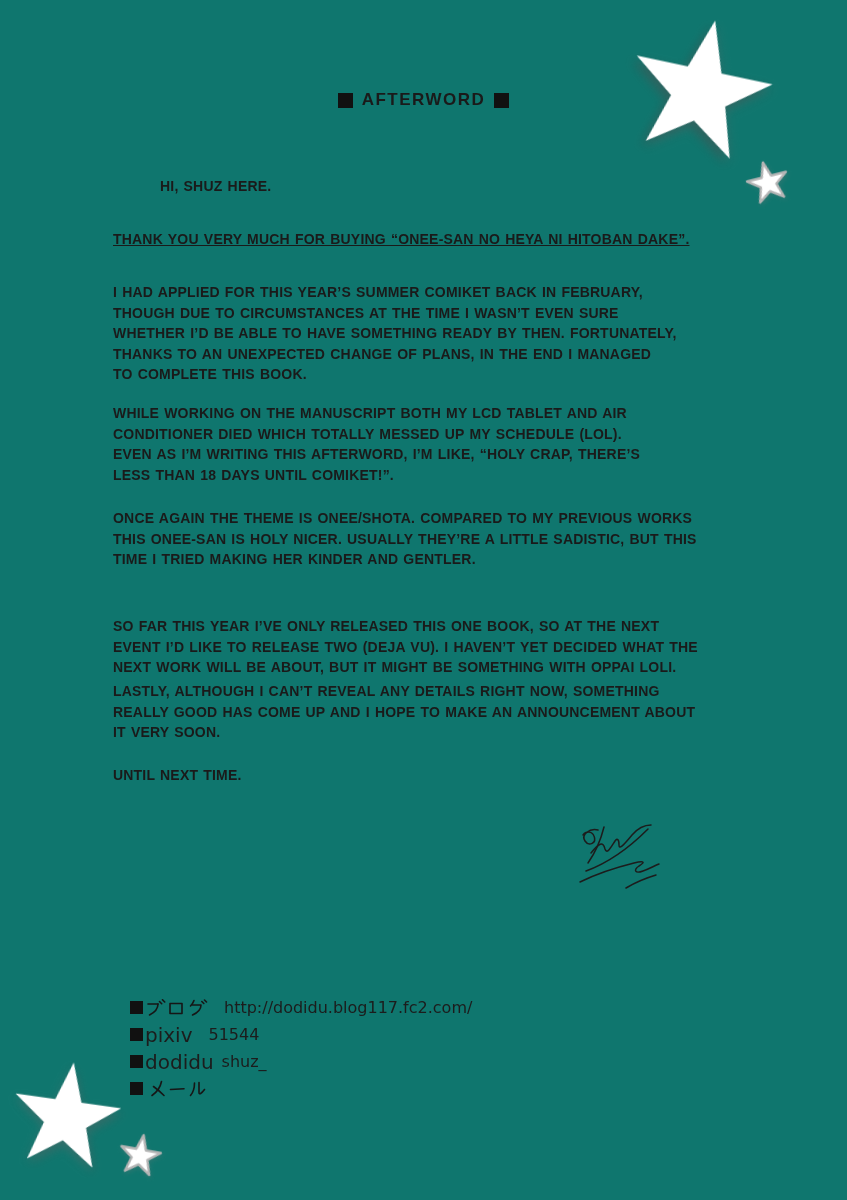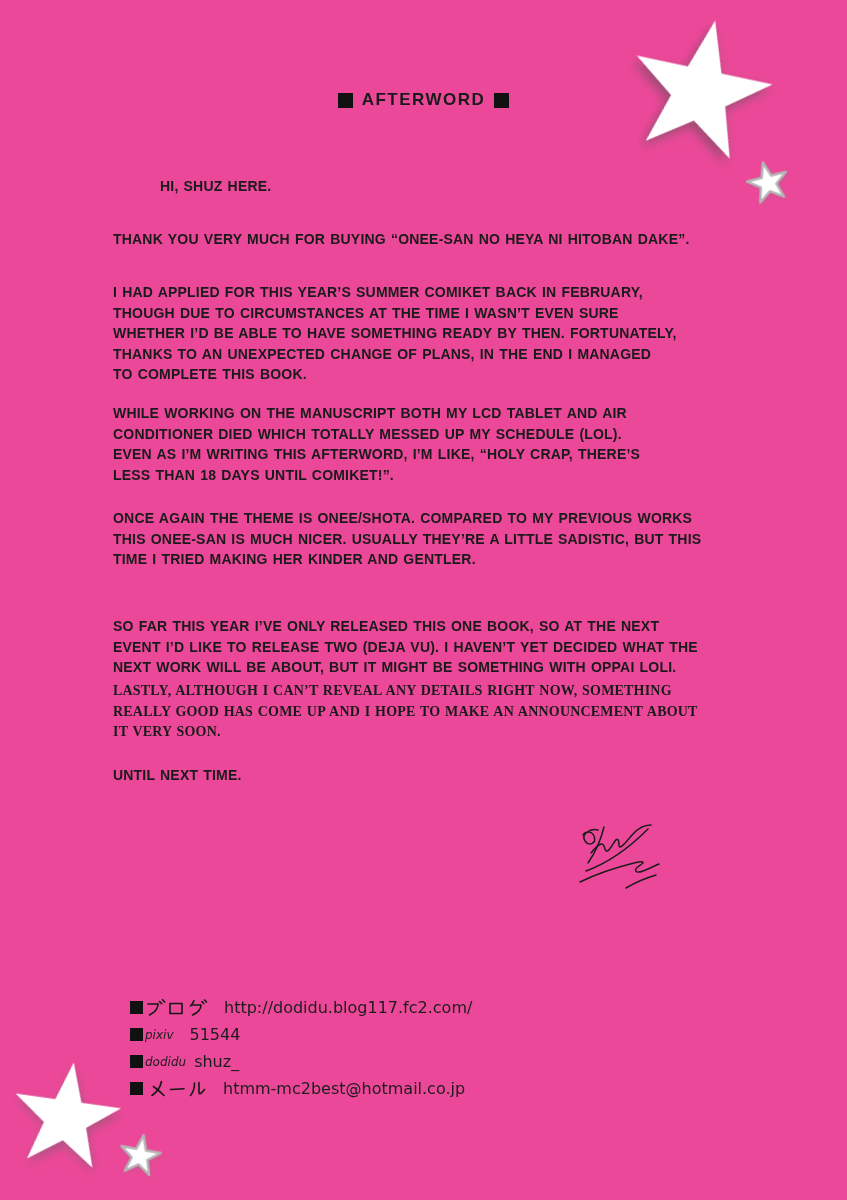--- a/index.html
+++ b/index.html
@@ -1,20 +1,20 @@
 <!DOCTYPE html>
 <html><head>
 <meta charset="utf-8">
 <style>
   html,body{margin:0;padding:0;background:#e8e8e8;}
   .page{
     position:relative;
     width:847px;height:1200px;
     margin:0 auto;
-    background:#ec4899;
+    background:#0f766e;
     overflow:hidden;
     font-family:"Liberation Sans",sans-serif;
     color:#1a1a1a;
   }
   
   .stars-layer{position:absolute;left:0;top:0;width:847px;height:1200px;z-index:0;pointer-events:none;}
   .star-big-tr{filter:drop-shadow(-4px 6px 5px rgba(70,70,70,.38)) drop-shadow(3px 3px 5px rgba(110,110,110,.22));}
   .star-big-bl{filter:drop-shadow(3px 5px 4px rgba(90,90,90,.30)) drop-shadow(-2px 3px 4px rgba(120,120,120,.18));}
   .star-small{filter:drop-shadow(1px 2px 2px rgba(120,120,120,.25));}
   
@@ -28,29 +28,29 @@
   }
   .sq{display:inline-block;width:15px;height:15px;background:#111;}
   
   .para{
     position:absolute;left:113px;width:660px;
     font-size:14px;font-weight:700;line-height:20.5px;
     letter-spacing:.2px;word-spacing:1px;
     white-space:pre-line;
     z-index:2;
   }
-  .p0{top:176px;margin-left:47px;} .p1{top:229px;} .p2{top:282px;} .p3{top:403px;}
-  .p4{top:508px;} .p5{top:616px;} .p6{top:681px;font-family:Liberation Serif, serif;} .p7{top:765px;}
+  .p0{top:176px;margin-left:47px;} .p1{top:229px;text-decoration:underline;} .p2{top:282px;} .p3{top:403px;}
+  .p4{top:508px;} .p5{top:616px;} .p6{top:681px;} .p7{top:765px;}
   
   .signature{position:absolute;left:566px;top:818px;z-index:2;}
   
   .contact{position:absolute;left:130px;top:994px;z-index:2;}
   .contact-row{display:flex;align-items:center;height:27px;}
   .contact .sq2{display:inline-block;width:13px;height:13px;background:#111;flex:0 0 auto;}
-  .contact .label{font-family:"DejaVu Sans",sans-serif;font-size:12px;color:#1c1c1c;margin-left:2px;font-style:italic;}
+  .contact .label{font-family:"DejaVu Sans",sans-serif;font-size:20px;color:#1c1c1c;margin-left:2px;}
   .contact .value{font-family:"DejaVu Sans",sans-serif;font-size:16px;color:#1c1c1c;margin-left:16px;}
   .kana{margin-left:3px;display:block;}
   .kana path,.kana rect{fill:none;stroke:#161616;stroke-width:1.6;stroke-linecap:round;stroke-linejoin:round;}
   .sr{position:absolute;width:1px;height:1px;overflow:hidden;clip-path:inset(50%);white-space:nowrap;}
 </style>
 </head>
 <body>
 
 <div class="page">
 
@@ -84,21 +84,21 @@
   <div class="para p2">I HAD APPLIED FOR THIS YEAR’S SUMMER COMIKET BACK IN FEBRUARY,
 THOUGH DUE TO CIRCUMSTANCES AT THE TIME I WASN’T EVEN SURE
 WHETHER I’D BE ABLE TO HAVE SOMETHING READY BY THEN. FORTUNATELY,
 THANKS TO AN UNEXPECTED CHANGE OF PLANS, IN THE END I MANAGED
 TO COMPLETE THIS BOOK.</div>
   <div class="para p3">WHILE WORKING ON THE MANUSCRIPT BOTH MY LCD TABLET AND AIR
 CONDITIONER DIED WHICH TOTALLY MESSED UP MY SCHEDULE (LOL).
 EVEN AS I’M WRITING THIS AFTERWORD, I’M LIKE, “HOLY CRAP, THERE’S
 LESS THAN 18 DAYS UNTIL COMIKET!”.</div>
   <div class="para p4">ONCE AGAIN THE THEME IS ONEE/SHOTA.  COMPARED TO MY PREVIOUS WORKS
-THIS ONEE-SAN IS MUCH NICER.  USUALLY THEY’RE A LITTLE SADISTIC, BUT THIS
+THIS ONEE-SAN IS HOLY NICER.  USUALLY THEY’RE A LITTLE SADISTIC, BUT THIS
 TIME I TRIED MAKING HER KINDER AND GENTLER.</div>
   <div class="para p5">SO FAR THIS YEAR I’VE ONLY RELEASED THIS ONE BOOK, SO AT THE NEXT
 EVENT I’D LIKE TO RELEASE TWO (DEJA VU). I HAVEN’T YET DECIDED WHAT THE
 NEXT WORK WILL BE ABOUT, BUT IT MIGHT BE SOMETHING WITH OPPAI LOLI.</div>
   <div class="para p6">LASTLY, ALTHOUGH I CAN’T REVEAL ANY DETAILS RIGHT NOW, SOMETHING
 REALLY GOOD HAS COME UP AND I HOPE TO MAKE AN ANNOUNCEMENT ABOUT
 IT VERY SOON.</div>
   <div class="para p7">UNTIL NEXT TIME.</div>
 
   <svg class="signature" width="108" height="80" viewBox="0 0 108 80">
@@ -164,17 +164,16 @@
         <g transform="translate(19,0)">
           <path d="M2.5,9.5 L16,8.8"></path>
         </g>
 
         <g transform="translate(39,0)">
           <path d="M6.5,3 C6.5,8 5.5,12 2.5,15.5"></path>
           <path d="M11,2.5 L11,12.5 C11,15 13.5,13.5 16.5,9.5"></path>
         </g>
       </svg>
       <span class="sr">メール</span>
-      <span class="value">htmm-mc2best@hotmail.co.jp</span>
     </div>
 
   </div>
 </div>
 
 </body></html>

